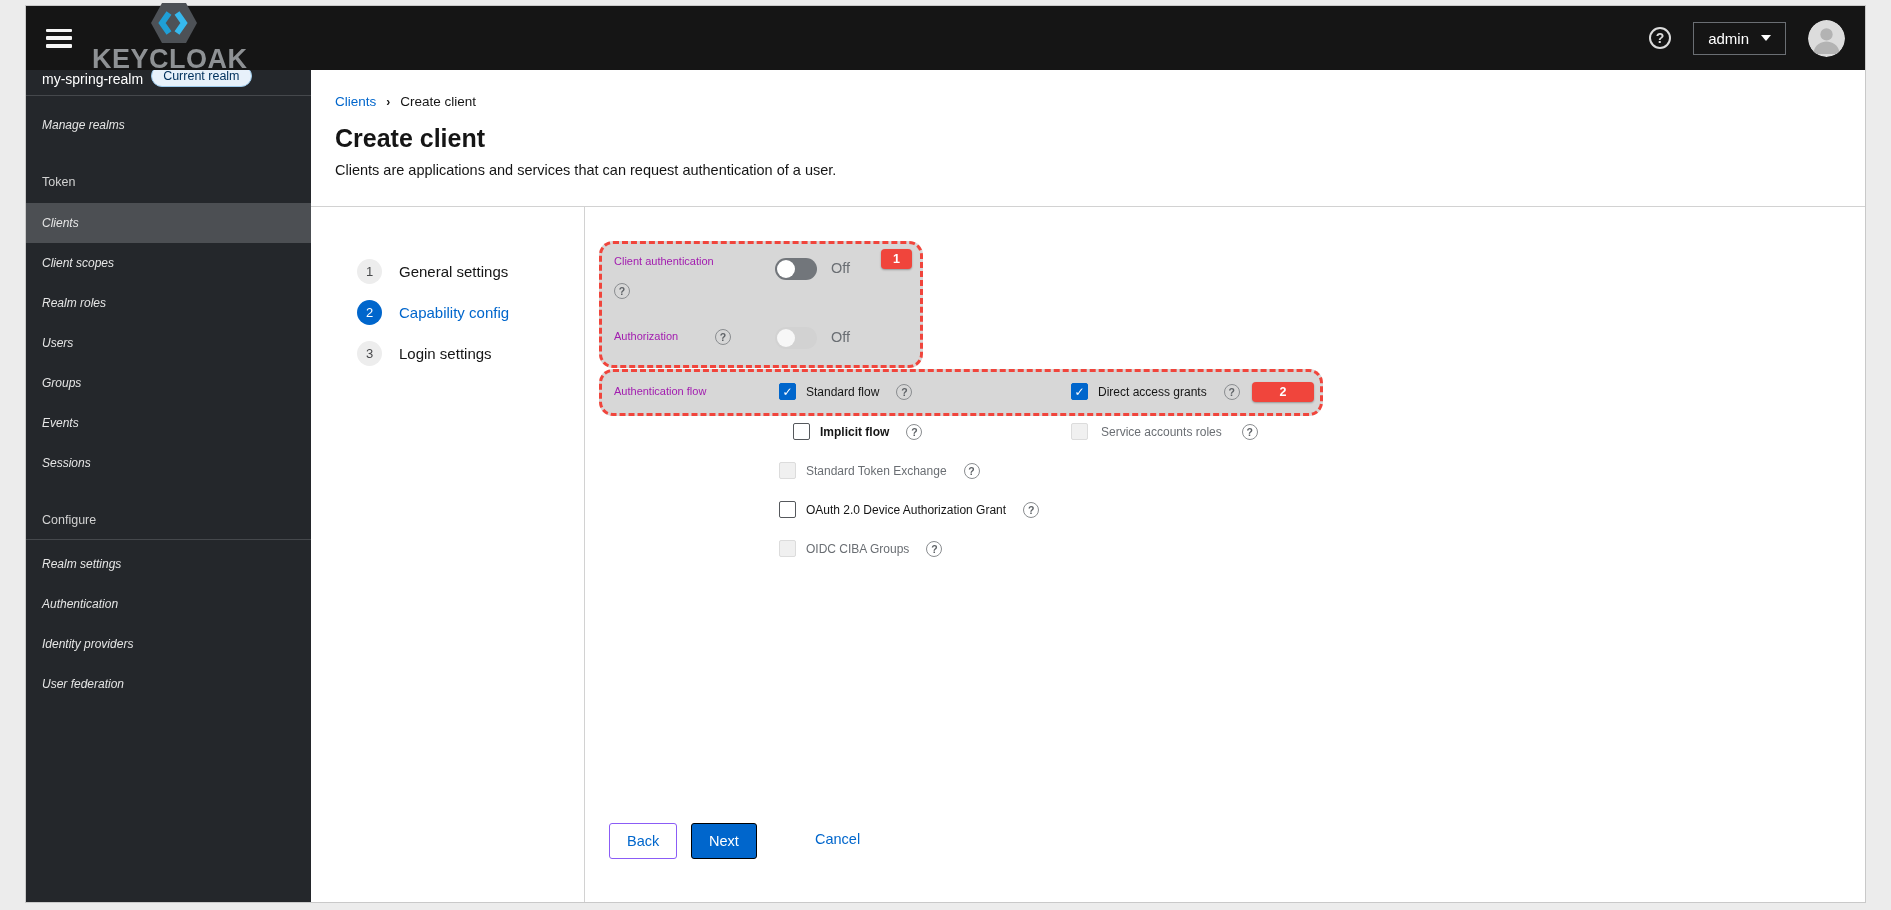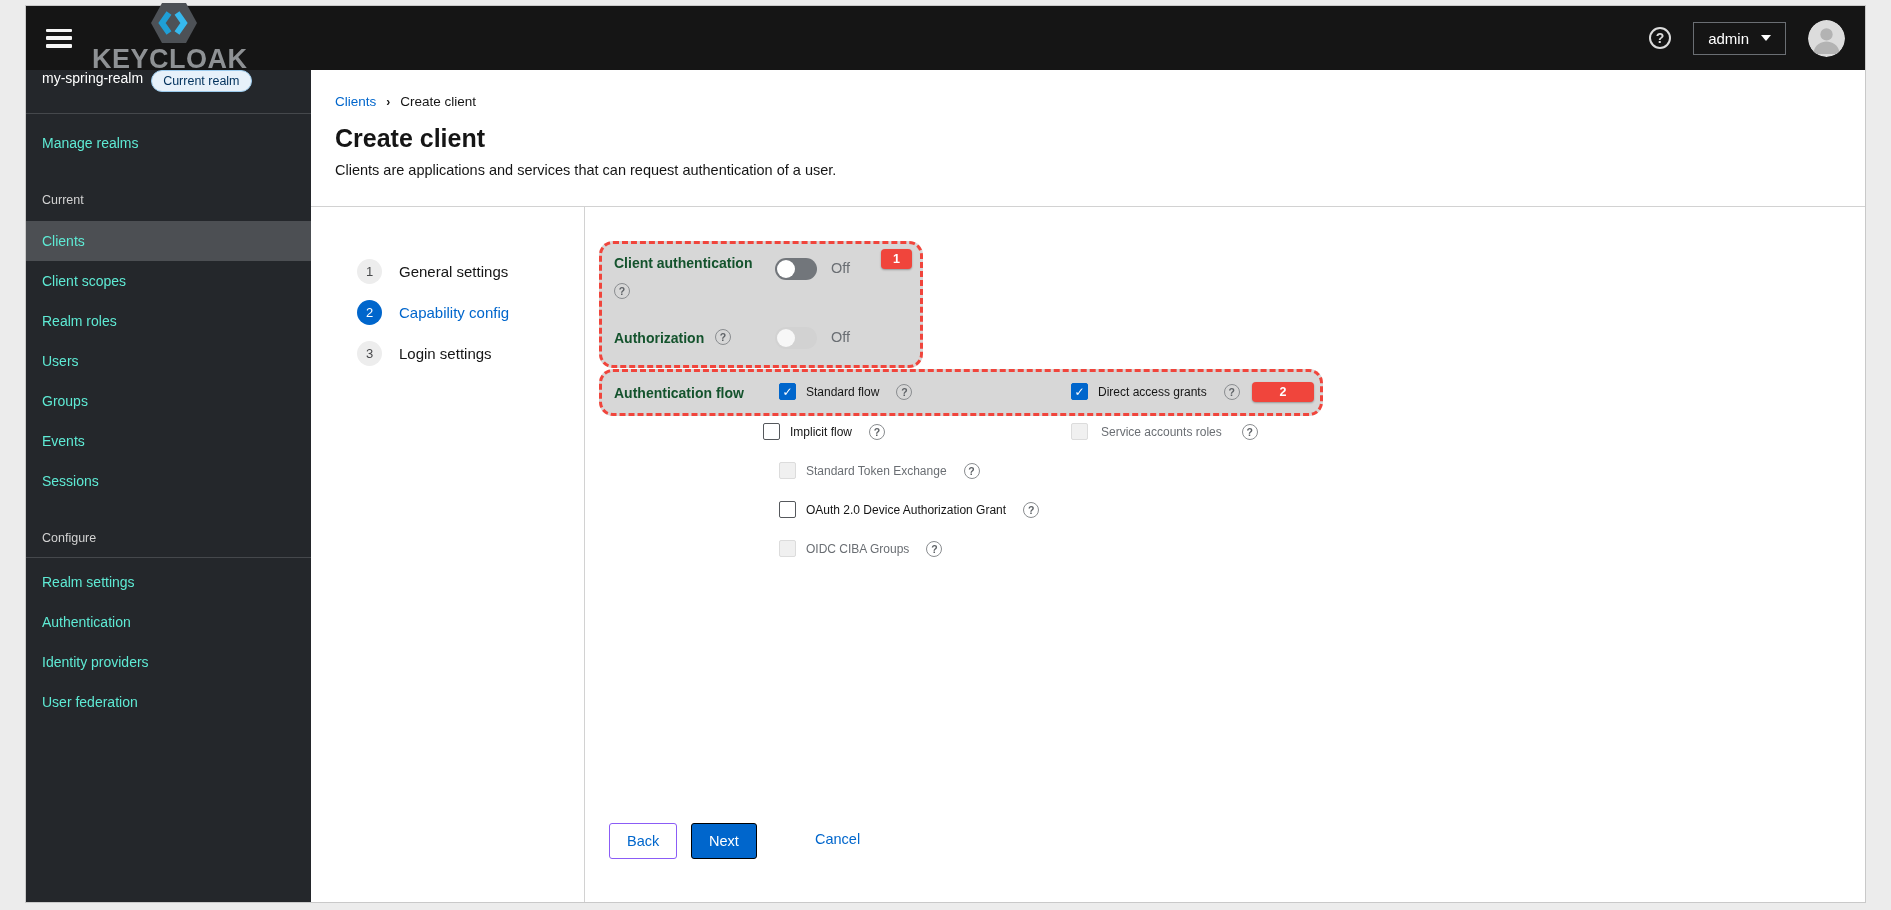--- a/index.html
+++ b/index.html
@@ -38,29 +38,29 @@
     border:1px solid #6a6e73; color:#fff; font-size:15px;
     padding:7px 14px; display:flex; align-items:center; gap:12px; cursor:pointer;
   }
   .caret { width:0; height:0; border-left:5px solid transparent; border-right:5px solid transparent; border-top:6px solid #fff; }
   .avatar { width:37px; height:37px; border-radius:50%; overflow:hidden; cursor:pointer; }
   
   .body-row { flex:1; display:flex; min-height:0; }
   
   .sidebar { width:285px; background:#24272b; color:#fff; flex:0 0 auto; overflow:hidden; }
   .realm-row {
-    height:44px; display:flex; align-items:flex-start; padding:0 16px; gap:8px;
+    height:26px; display:flex; align-items:flex-end; padding:8px 16px; gap:8px;
     border-bottom:1px solid #45484c; cursor:pointer;
   }
   .realm-name { font-size:14px; color:#fff; white-space:nowrap; }
   .realm-pill {
     background:#e7f1fa; border:1px solid #9ccaec; color:#00315c;
     font-size:12.5px; padding:3px 11px; border-radius:12px; white-space:nowrap;
   }
-  .side-item { height:40px; line-height:40px; padding:0 16px; font-size:14px; color:#5eead4; cursor:pointer; }
+  .side-item { height:40px; line-height:40px; padding:0 16px; font-size:12px; color:#e5e5e5; cursor:pointer;font-style:italic; }
   .side-item.selected { background:#4c4f53; }
   .side-item.standalone { margin-top:9px; }
   .section-label { padding:30px 16px 10px; font-size:12.5px; color:#d2d2d2; }
   .side-divider { border-bottom:1px solid #45484c; margin-top:2px; }
   .group { padding-top:4px; }
   
   .main { flex:1; background:#fff; display:flex; flex-direction:column; min-width:0; }
   .page-header { padding:24px 24px 0; border-bottom:1px solid #d2d2d2; height:137px; }
   .breadcrumb { font-size:13.5px; display:flex; align-items:center; gap:10px; }
   .bc-link { color:#0066cc; text-decoration:none; cursor:pointer; }
@@ -85,21 +85,21 @@
     position:absolute; border:3px dashed #f0453c; border-radius:14px; background:#d7d7d7;
   }
   .hl-badge {
     position:absolute; background:#f0453c; color:#fff; font-size:12.5px; font-weight:700;
     border-radius:4px; display:flex; align-items:center; justify-content:center;
     box-shadow:0 1px 2px rgba(0,0,0,0.3);
   }
   #box1 { left:14px; top:34px; width:324px; height:127px; }
   #box2 { left:14px; top:162px; width:724px; height:47px; }
   
-  .flabel { font-size:14px; font-weight:700; color:#14532d; }
+  .flabel { font-size:11px; font-weight:400; color:#a21caf; }
   .qicon {
     width:16px; height:16px; border:1px solid #8a8d90; border-radius:50%;
     color:#5f6367; font-size:10.5px; font-weight:700;
     display:inline-flex; align-items:center; justify-content:center; cursor:pointer; flex:0 0 auto;
   }
   .qicon::after { content:"?"; }
   .toggle { position:absolute; width:42px; height:22px; border-radius:11px; background:#72767b; cursor:pointer; }
   .toggle .knob { position:absolute; left:2px; top:2px; width:18px; height:18px; border-radius:50%; background:#fff; }
   .toggle.disabled { background:#d2d2d2; cursor:default; }
   .toggle.disabled .knob { background:#f7f7f7; }
@@ -158,21 +158,21 @@
 
   <div class="body-row">
 
     <div class="sidebar">
       <div class="realm-row">
         <span class="realm-name">my-spring-realm</span>
         <span class="realm-pill">Current realm</span>
       </div>
       <div class="side-item standalone">Manage realms</div>
 
-      <div class="section-label">Current</div>
+      <div class="section-label">Token</div>
       <div class="group">
         <div class="side-item selected">Clients</div>
         <div class="side-item">Client scopes</div>
         <div class="side-item">Realm roles</div>
         <div class="side-item">Users</div>
         <div class="side-item">Groups</div>
         <div class="side-item">Events</div>
         <div class="side-item">Sessions</div>
       </div>
 
@@ -244,21 +244,21 @@
               <span class="cb-label">Standard flow</span>
               <span class="qicon"></span>
             </div>
             <div class="cb-item abs" style="left:469px; top:11px;">
               <span class="cb checked"></span>
               <span class="cb-label">Direct access grants</span>
               <span class="qicon"></span>
             </div>
           </div>
 
-          <div class="cb-item abs" style="left:178px; top:216px;">
+          <div class="cb-item abs" style="left:208px; top:216px;font-weight:bold;">
             <span class="cb"></span>
             <span class="cb-label">Implicit flow</span>
             <span class="qicon"></span>
           </div>
           <div class="cb-item abs disabled" style="left:486px; top:216px;gap:13px;">
             <span class="cb disabled"></span>
             <span class="cb-label">Service accounts roles</span>
             <span class="qicon"></span>
           </div>
           <div class="cb-item abs disabled" style="left:194px; top:255px;">

